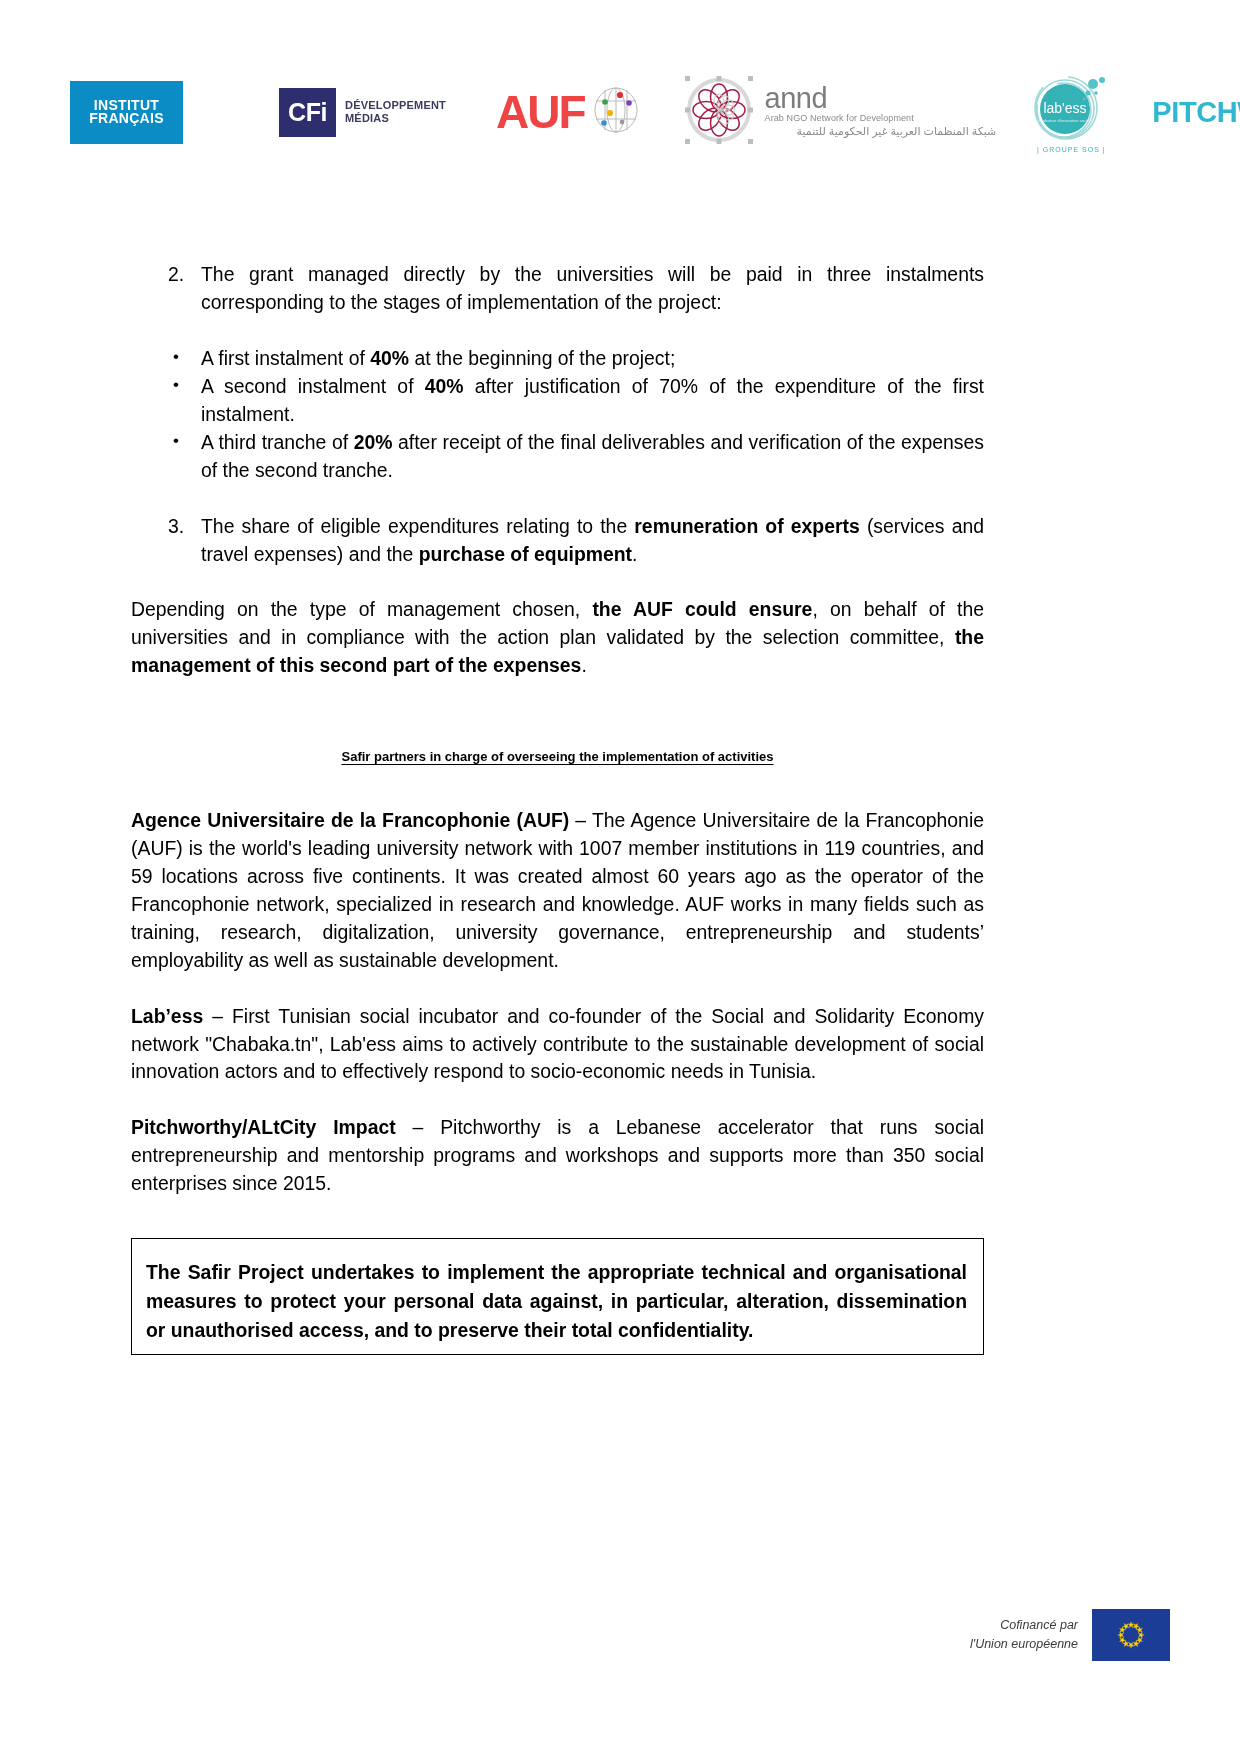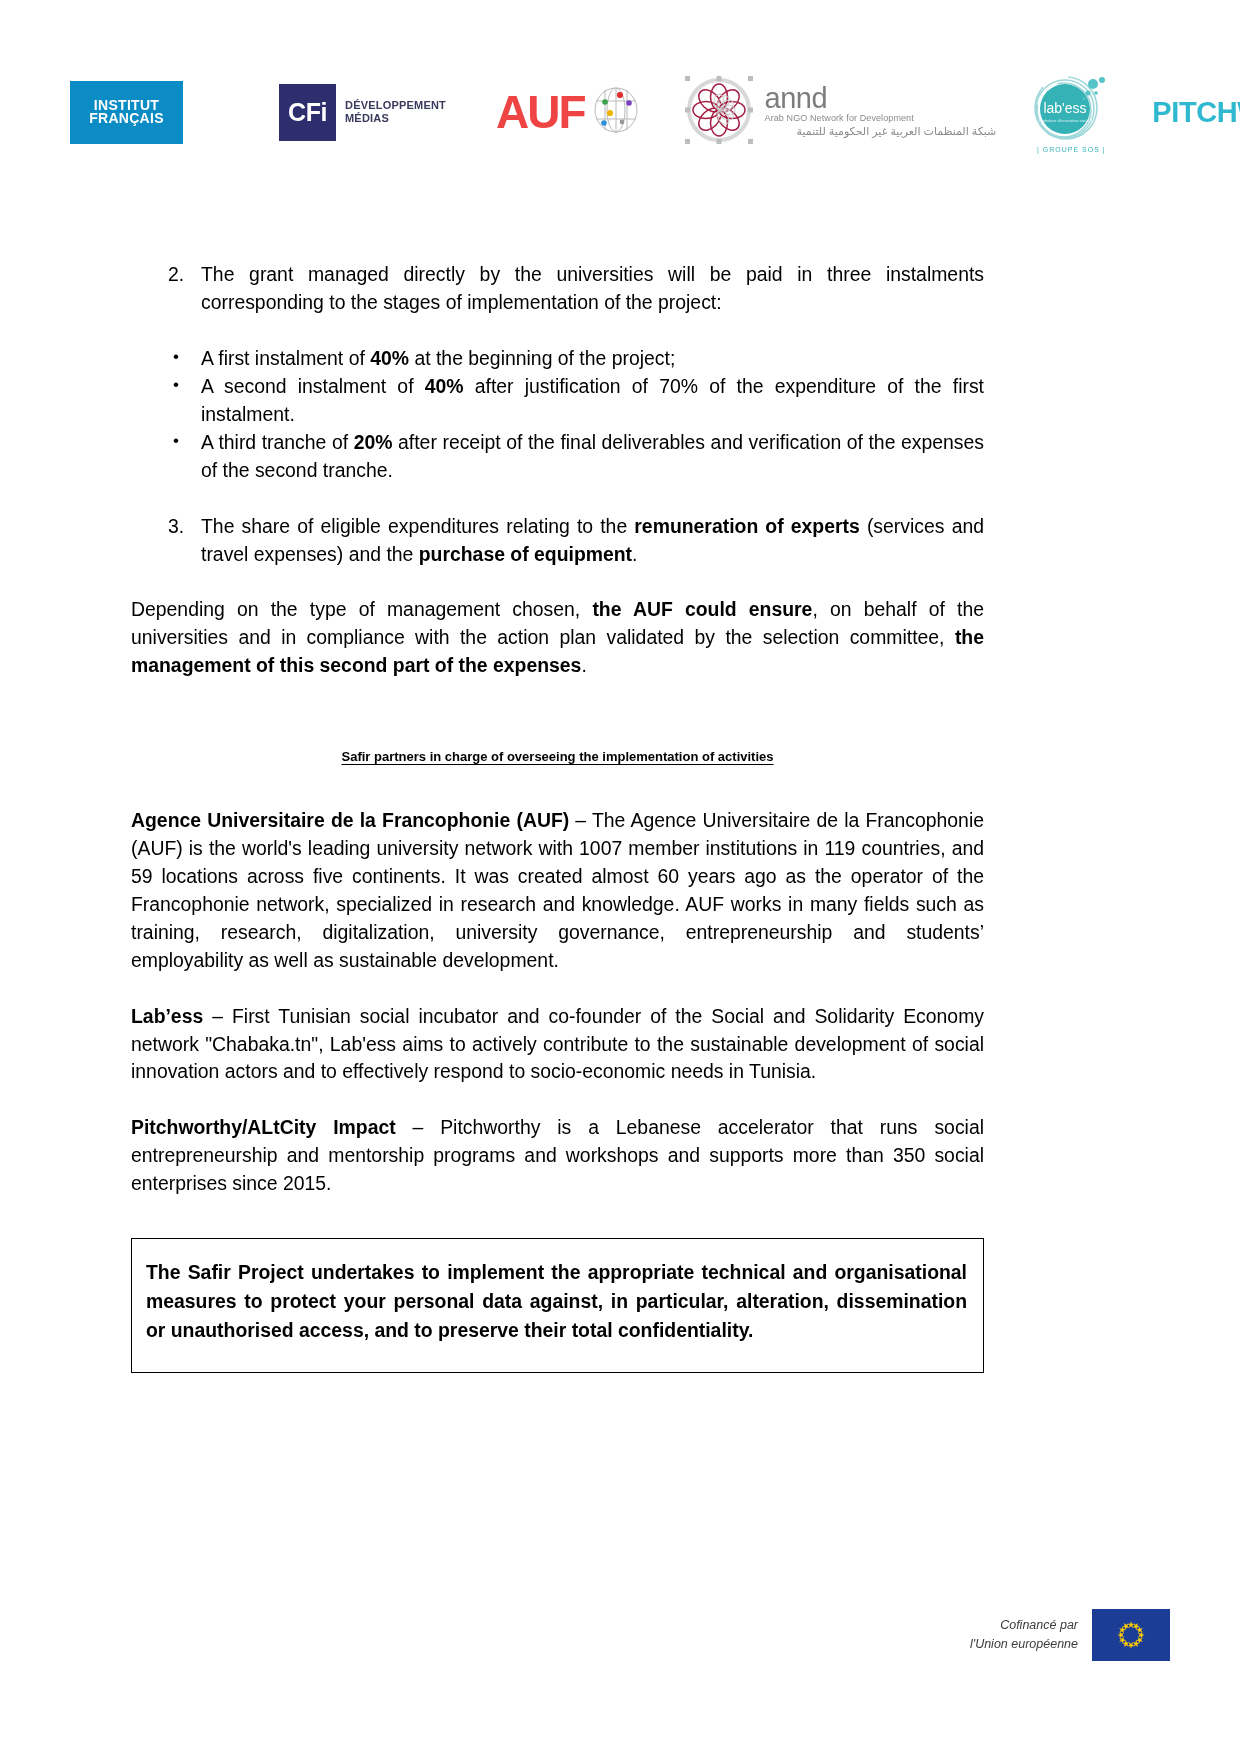--- a/index.html
+++ b/index.html
@@ -57,21 +57,21 @@
 
   
   .logo-cfi-wrap {
     display: flex;
     align-items: center;
     margin-left: 96px;
     flex: 0 0 auto;
   }
   .logo-cfi-box {
     width: 57px;
-    height: 57px;
+    height: 49px;
     background: #2e2d6e;
     color: #ffffff;
     display: flex;
     align-items: center;
     justify-content: center;
     font-weight: bold;
     font-size: 25px;
     letter-spacing: -0.5px;
   }
   .logo-cfi-text {
@@ -218,21 +218,21 @@
     text-align: center;
     font-weight: bold;
     font-size: 13px;
     text-decoration: underline;
     text-underline-offset: 3px;
   }
 
   
   .notice-box {
     border: 1.4px solid #000000;
-    padding: 19px 16px 28px 14px;
+    padding: 19px 16px 10px 14px;
     font-weight: bold;
     text-align: justify;
     font-size: 19.4px;
     line-height: 1.48;
     box-sizing: border-box;
   }
 
   
   .footer {
     position: absolute;

